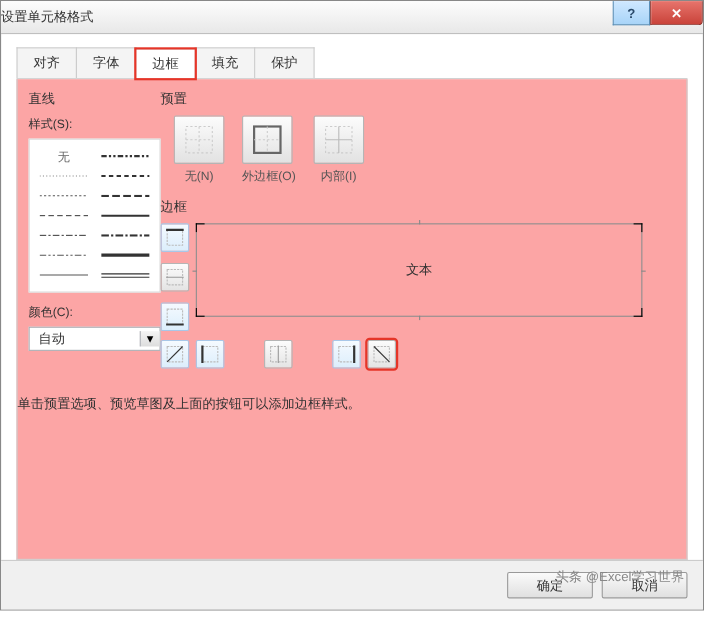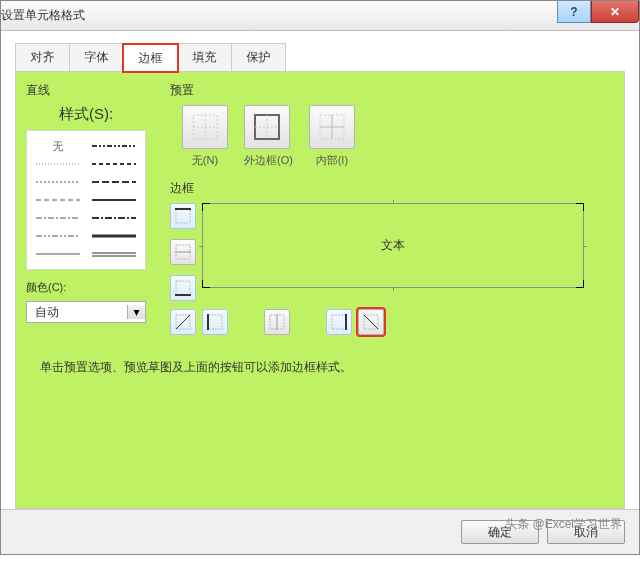--- a/index.html
+++ b/index.html
@@ -59,22 +59,22 @@
   position: relative;
   top: 1px;
 }
 .tab-highlight { outline: 2px solid #e53528; outline-offset: -1px; }
 .tab-body {
   border: 1px solid #ccc;
   border-top: none;
   flex: 1;
   padding: 10px;
   display: flex;
-  gap: 24px;
-  background:#bef264;
+  gap: 0;
+  background:#fca5a5;
 }
 .left-col { width: 120px; }
 .section-label { color: #333; margin-bottom: 6px; }
 .style-box {
   border: 1px solid #d9d9d9;
   padding: 6px;
   height: 140px;
   background:#fff;
   display:flex;
   gap:6px;
@@ -176,21 +176,21 @@
       <div class="tab">对齐</div>
       <div class="tab">字体</div>
       <div class="tab active tab-highlight">边框</div>
       <div class="tab">填充</div>
       <div class="tab">保护</div>
     </div>
 
     <div class="tab-body">
       <div class="left-col">
         <div class="section-label">直线</div>
-        <div class="section-label" style="font-size:15px;text-align:center;">样式(S):</div>
+        <div class="section-label" style="font-size:11px;">样式(S):</div>
         <div class="style-box">
           <div class="style-col">
             <div class="style-item">
                 <span class="none-text">无</span>
               </div>
             <div class="style-item">
                 <svg width="44" height="2">
                   <line x1="0" y1="1" x2="44" y2="1" stroke="#888" stroke-dasharray="1,2"></line>
                 </svg>
               </div>

